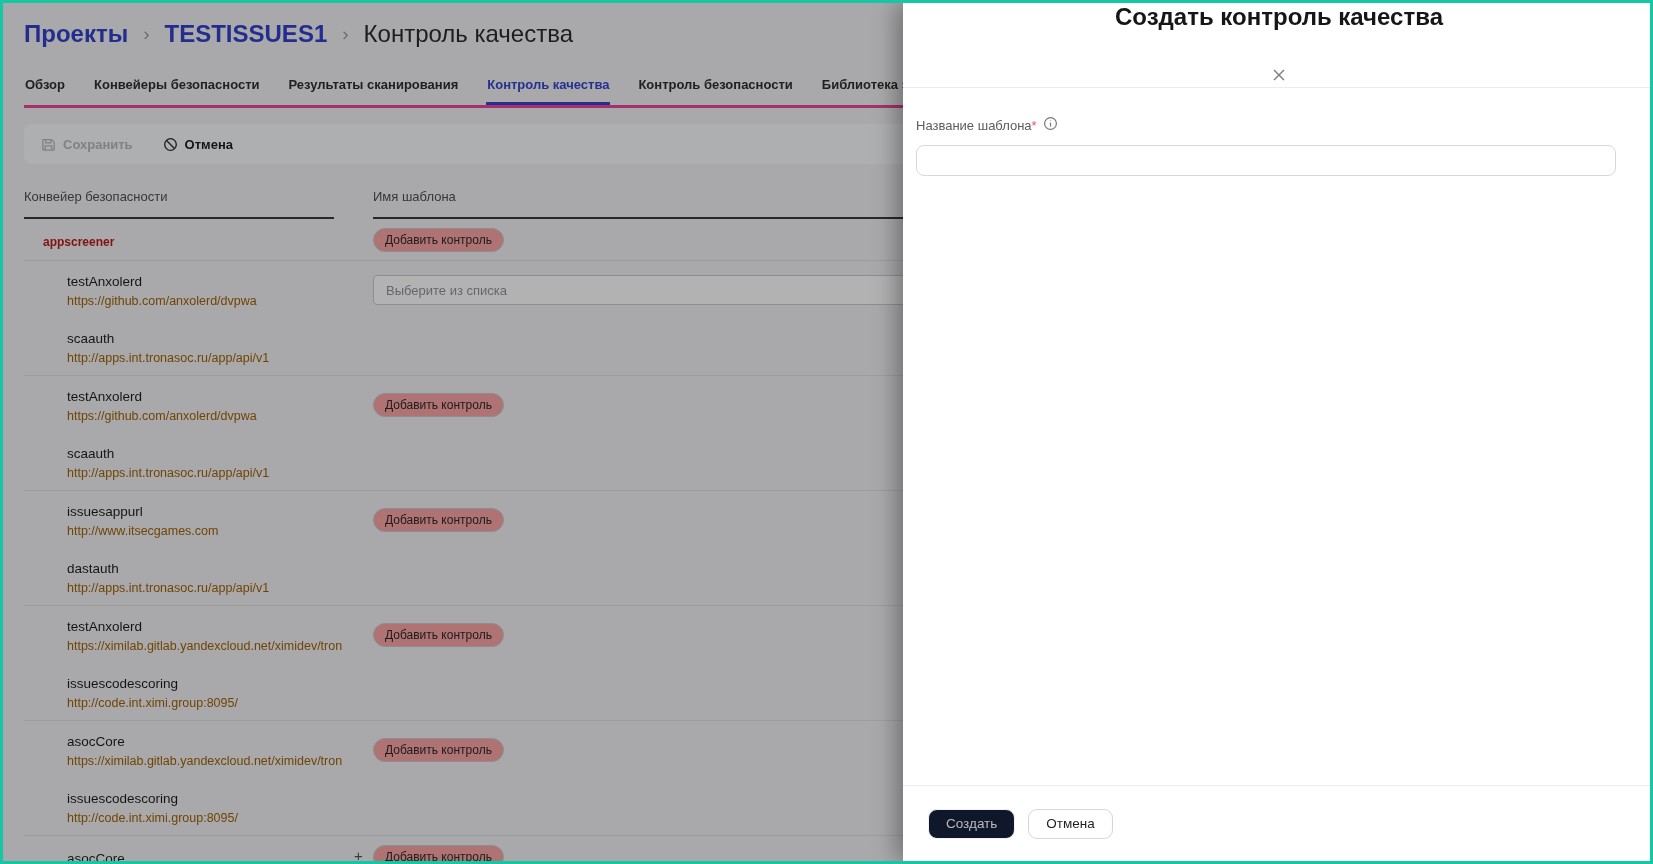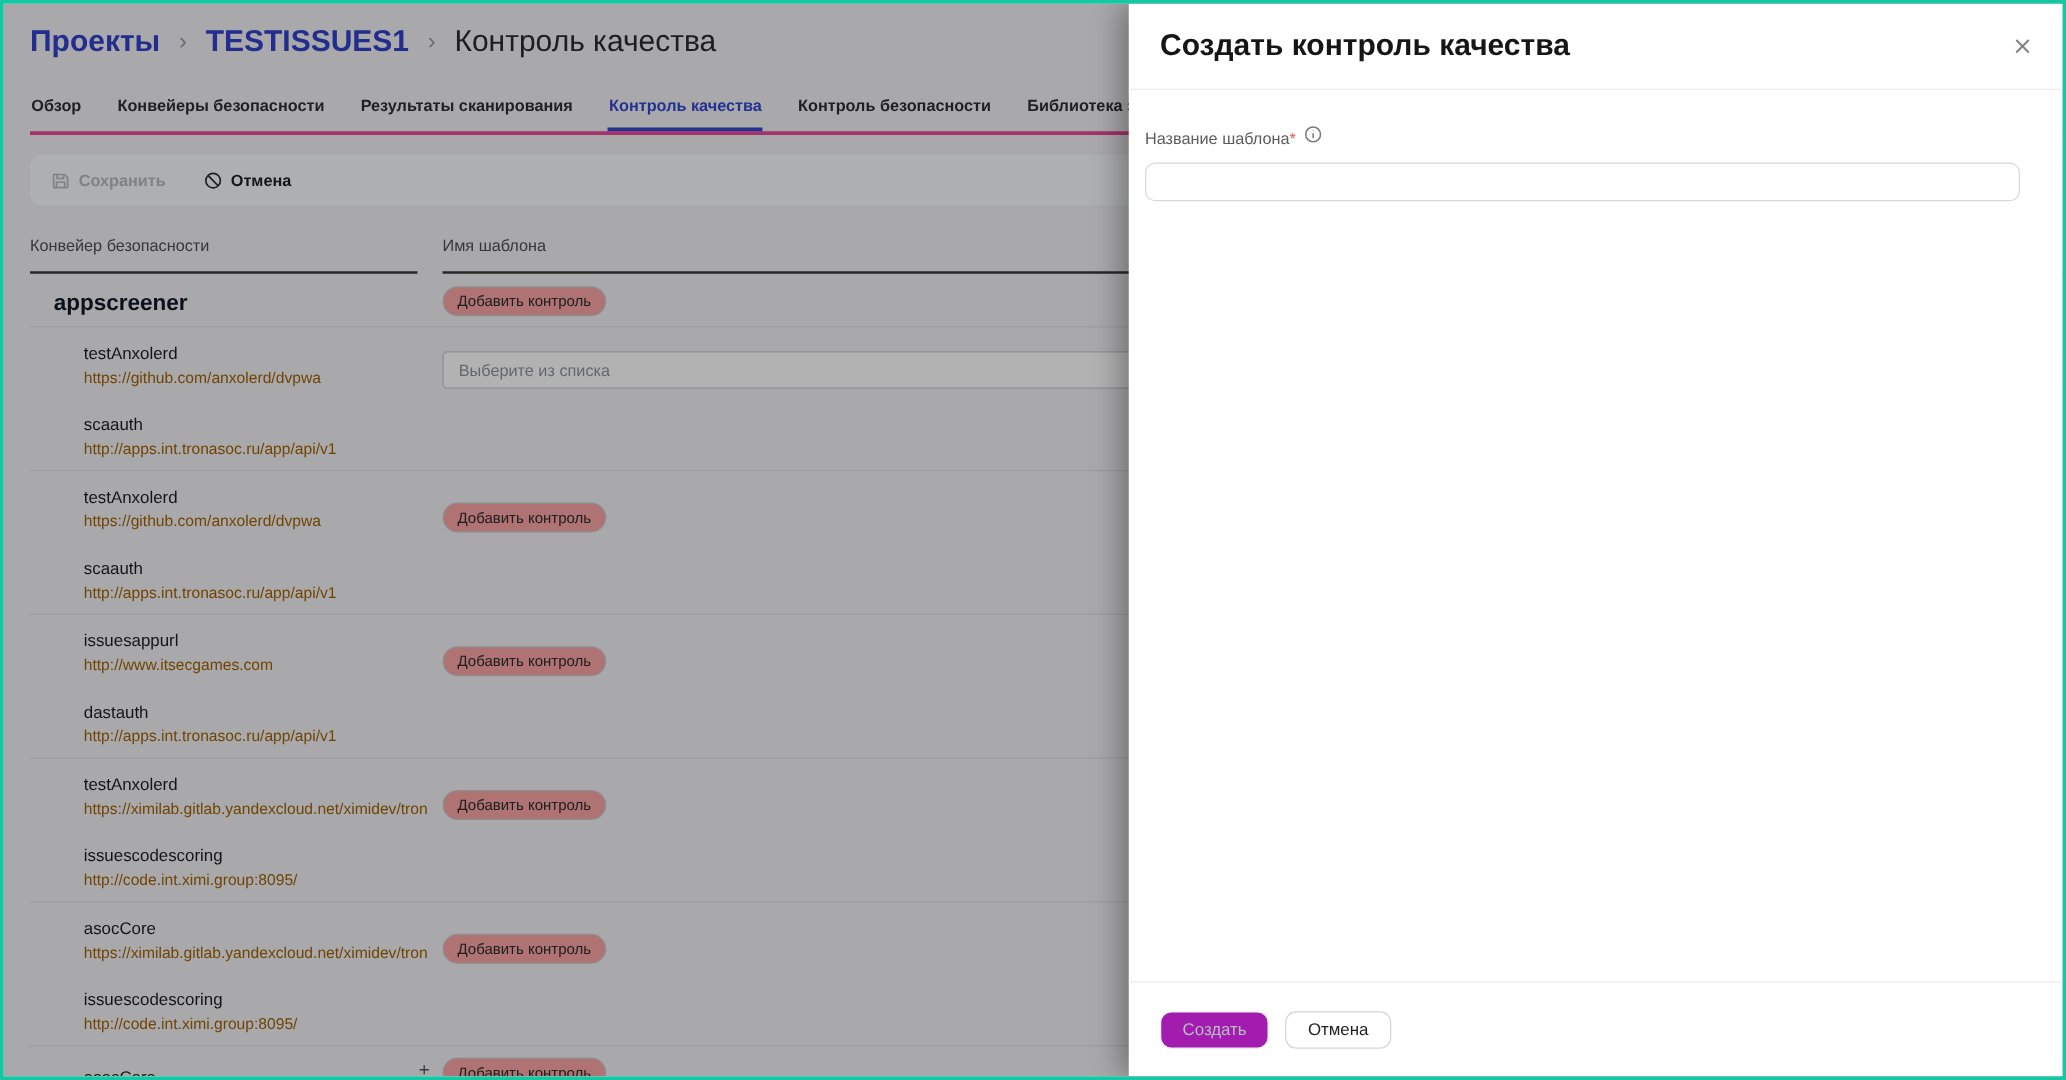--- a/index.html
+++ b/index.html
@@ -22,54 +22,54 @@
   .tab { font-size:13px; font-weight:600; color:#2f2f2f; padding:6px 1px 10px; cursor:pointer; white-space:nowrap; border-bottom:3px solid transparent; }
   .tab.active { color:#3546cf; border-bottom-color:#3546cf; }
 
   .toolbar { margin-top:16px; height:40px; background:#fafbfc; border-radius:8px; display:flex; align-items:center; padding:0 17px; gap:30px; }
   .tb-btn { display:flex; align-items:center; gap:7px; background:none; border:none; font-family:inherit; font-size:13px; font-weight:600; cursor:pointer; }
   .tb-btn.disabled { color:#b9b9b9; cursor:default; }
   .tb-btn.enabled { color:#1f1f1f; }
   .tb-btn svg { display:block; }
 
   .table { margin-top:25px; }
-  .trow { display:flex; align-items:flex-end; }
+  .trow { display:flex; align-items:center;gap:19px; }
   .c1 { width:310px; margin-right:20px; flex:none; }
   .c2 { flex:1; min-width:0; }
   .thead .c1, .thead .c2 { font-size:13px; color:#4f4f4f; padding-bottom:13px; border-bottom:2px solid #3a3a3a; }
 
   .group { border-bottom:1px solid #dfe1e4; }
   .grp-head { padding:9px 0 8px; border-bottom:1px solid #dfe1e4; }
-  .grp-head .c1 { padding-left:19px; font-size:18px; font-weight:700; color:#0f172a; padding-top:4px; }
+  .grp-head .c1 { padding-left:19px; font-size:12px; font-weight:700; color:#b91c1c; padding-top:4px; }
   .item-row { padding:9px 0 8px; }
   .item-row .c1 { padding-left:43px; }
   .item-name { font-size:13.5px; color:#1e1e1e; line-height:16px; padding-top:4px; }
   .item-url { display:inline-block; margin-top:3px; font-size:12.5px; color:#a16207; line-height:17px; text-decoration:none; cursor:pointer; }
   .add-btn { display:inline-block; background:#fca5a5; border:1px solid #c8ccd1; border-radius:12px; font-family:inherit; font-size:12px; color:#2b2b2b; padding:4px 11px; cursor:pointer; line-height:14px; }
   .select-box { width:100%; height:30px; background:#fff; border:1px solid #c9cdd2; border-radius:4px; display:flex; align-items:center; padding:0 12px; cursor:pointer; }
   .select-box .ph { font-size:13px; color:#8f949b; }
   .ctrl-wrap { position:relative; display:flex; align-items:flex-start; }
   .plus { position:absolute; left:-19px; top:3px; font-size:15px; color:#555; cursor:pointer; line-height:16px; }
 
   
   .overlay { position:absolute; inset:0; background:rgba(0,0,0,0.30); z-index:5; }
 
   
   .drawer { position:absolute; top:0; bottom:0; left:900px; right:0; background:#fff; z-index:10; box-shadow:-6px 0 22px rgba(0,0,0,0.35); }
-  .drawer-head { height:69px; border-bottom:1px solid #ececec; display:flex; align-items:center; justify-content:space-between; padding:0 20px 0 25px; }
+  .drawer-head { height:85px; border-bottom:1px solid #ececec; display:flex; align-items:center; justify-content:space-between; padding:0 20px 0 25px;flex-direction:column; }
   .drawer-title { font-size:24px; font-weight:700; color:#161616; }
   .close-btn { background:none; border:none; cursor:pointer; padding:4px; line-height:0; }
   .drawer-body { padding:28px 25px 0 13px; }
   .field-label-row { display:flex; align-items:center; gap:6px; }
   .field-label { font-size:13px; color:#5c5c5c; }
   .req { color:#e05a5a; }
   .text-input { margin-top:10px; width:700px; height:31px; border:1px solid #d8d8d8; border-radius:8px; background:#fff; font-family:inherit; font-size:13px; color:#222; padding:0 12px; outline:none; display:block; }
   .drawer-footer { position:absolute; bottom:0; left:0; right:0; height:76px; border-top:1px solid #ececec; display:flex; align-items:center; padding-left:25px; gap:13px; }
   .btn { height:30px; border-radius:9px; font-family:inherit; font-size:13.5px; padding:0 17px; cursor:pointer; }
-  .btn-create { background:#a21caf; border:1px solid #f1f2f3; color:#b9bcc0; cursor:default; }
+  .btn-create { background:#0f172a; border:1px solid #f1f2f3; color:#b9bcc0; cursor:default; }
   .btn-cancel { background:#fff; border:1px solid #d4d7da; color:#1f1f1f; }
 </style>
 </head>
 <body>
 
 <div class="main">
 
   <div class="breadcrumb">
     <a class="crumb-link">Проекты</a>
     <span class="crumb-sep">›</span>

